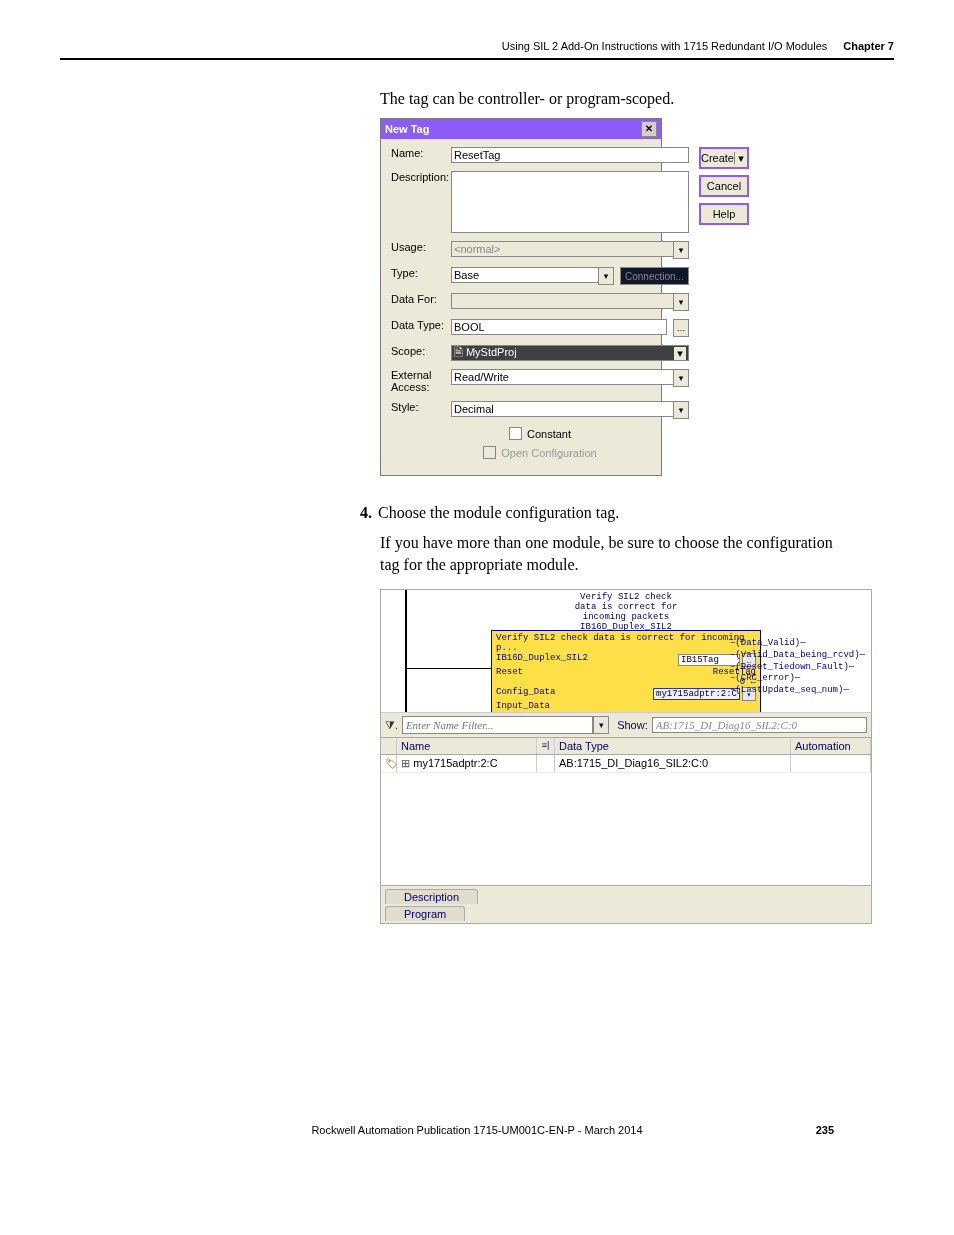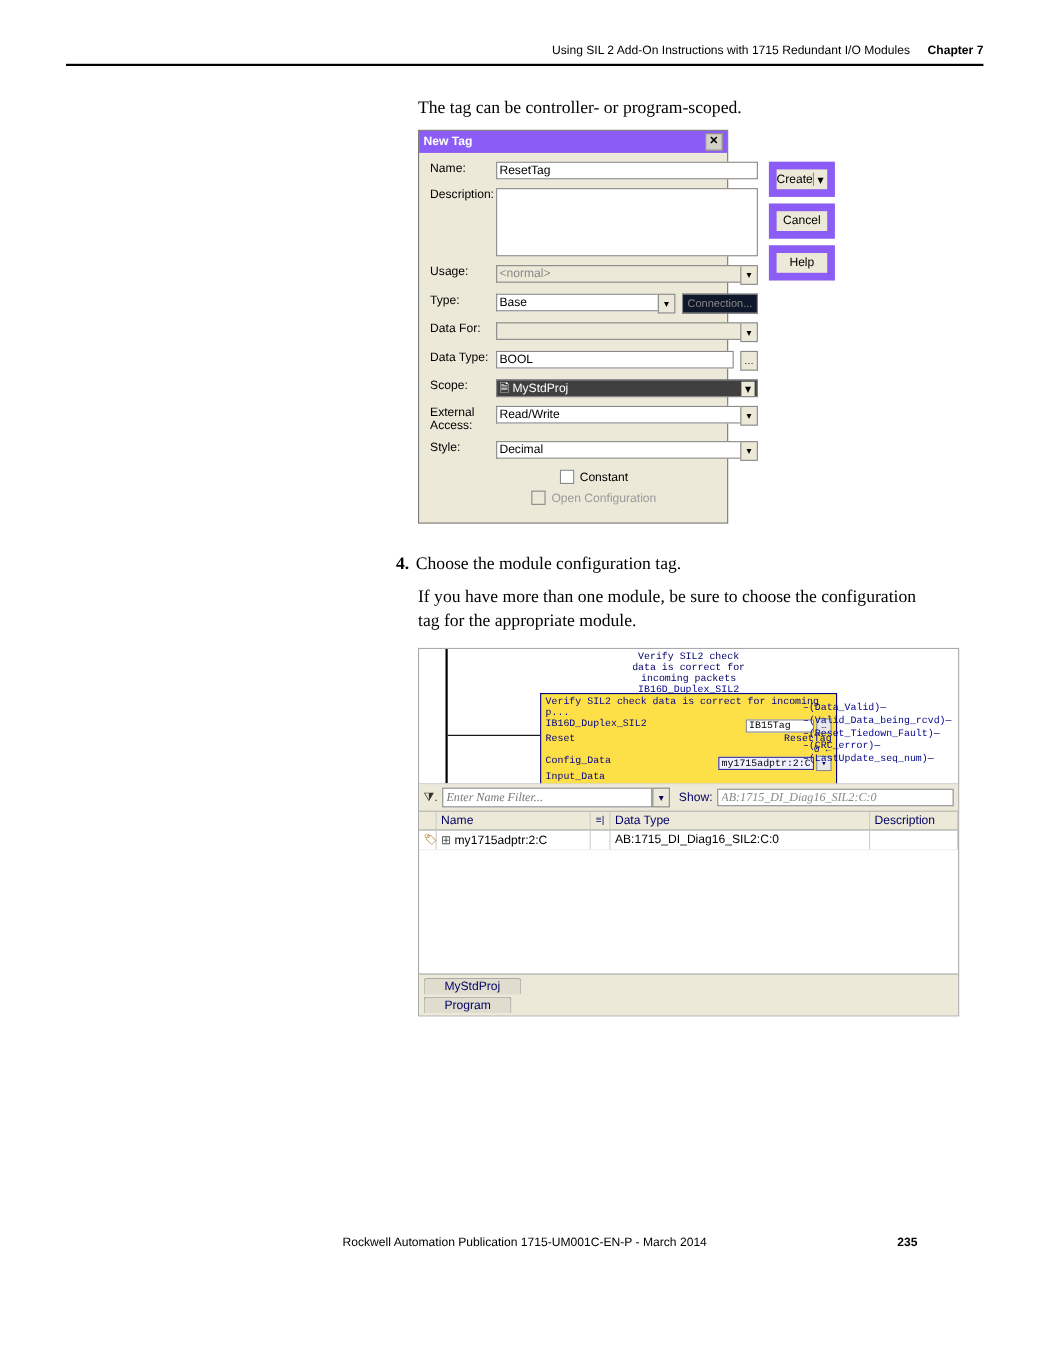--- a/index.html
+++ b/index.html
@@ -121,21 +121,21 @@
   .nt-desc {
     flex: 1;
     height: 56px;
     border: 1px solid #888;
     background: #fff;
     resize: none;
     font-size: 11px;
     font-family: Tahoma, Arial;
   }
   .nt-btn {
-    border: 7px solid #8b5cf6;
+    border: 2px solid #8b5cf6;
     background: #ece9d8;
     height: 18px;
     font-size: 11px;
     display: flex;
     align-items: center;
     justify-content: center;
   }
   .nt-btn.split {
     display: flex;
     padding: 0;
@@ -530,34 +530,34 @@
       </div>
       <span class="showlbl">Show:</span>
       <input class="showbox" value="AB:1715_DI_Diag16_SIL2:C:0" style="">
     </div>
 
     <div class="grid-head">
       <div class="gcell gc-icon"></div>
       <div class="gcell gc-name">Name</div>
       <div class="gcell gc-sort">≡|</div>
       <div class="gcell gc-dt">Data Type</div>
-      <div class="gcell gc-desc">Description</div>
+      <div class="gcell gc-desc">Automation</div>
     </div>
     <div class="grid-body">
       <div class="grid-row">
         <div class="gcell gc-icon"><span class="sel-icon">🏷</span></div>
         <div class="gcell gc-name"><span class="exp">⊞</span><span>my1715adptr:2:C</span></div>
         <div class="gcell gc-sort"></div>
         <div class="gcell gc-dt">AB:1715_DI_Diag16_SIL2:C:0</div>
         <div class="gcell gc-desc"></div>
       </div>
     </div>
 
     <div class="tabbar">
-      <div class="tab">MyStdProj</div><br>
+      <div class="tab">Description</div><br>
       <div class="tab" style="margin-top:2px;">Program</div>
     </div>
   </div>
 
   <div class="footer-wrap">
     <div class="footer">
       <span>Rockwell Automation Publication 1715-UM001C-EN-P - March 2014</span>
       <span class="pagenum">235</span>
     </div>
   </div>

